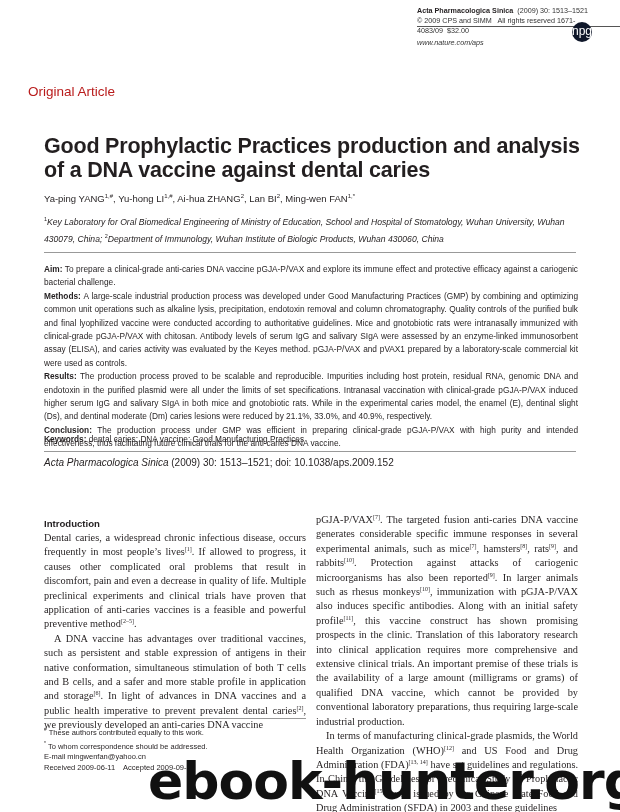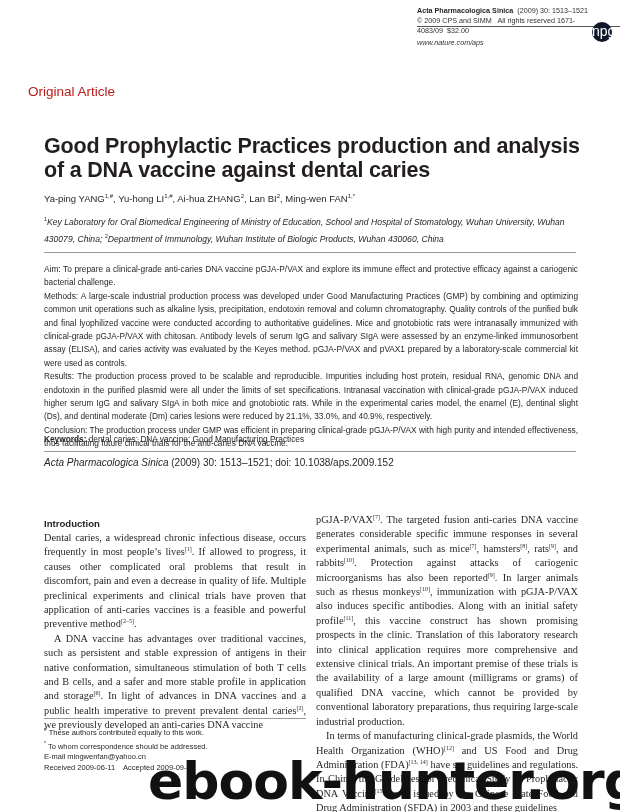--- a/index.html
+++ b/index.html
@@ -1,31 +1,31 @@
 <!DOCTYPE html>
 <html><head>
 <meta charset="utf-8">
 <style>
   html, body { margin:0; padding:0; background:#fff; }
   body { width:620px; height:812px; position:relative; overflow:hidden; color:#231f20; font-family:"Liberation Sans", sans-serif; }
   .hdr { position:absolute; left:417px; top:6px; width:175px; font-size:7.2px; line-height:10px; color:#333; }
   .hdr .l1 b { font-weight:bold; color:#231f20; }
   .hdr .rule { position:absolute; left:0; top:20px; width:210px; height:0; border-top:1px solid #555; }
   .hdr .l3 { margin-top:2px;font-style:italic; }
-  .npg { position:absolute; left:592px; top:22px; width:20px; height:20px; border-radius:50%; background:#0f172a; color:#fff; font-size:14px; line-height:19px; text-align:center; font-family:"Liberation Sans", sans-serif; }
+  .npg { position:absolute; left:572px; top:22px; width:20px; height:20px; border-radius:50%; background:#0f172a; color:#fff; font-size:12px; line-height:19px; text-align:center; font-family:"Liberation Sans", sans-serif; }
   .section-label { position:absolute; left:28px; top:84px; font-size:13.5px; color:#b91c1c; }
   .title { position:absolute; left:44px; top:134px; width:540px; font-size:21.5px; line-height:24px; font-weight:bold; letter-spacing:-0.2px; color:#231f20; }
   .authors { position:absolute; left:44px; top:193px; font-size:9.5px; color:#231f20; }
   .authors sup { font-size:6px; }
   .affil { position:absolute; left:44px; top:212px; width:540px; font-size:8.6px; line-height:14px; font-style:italic; color:#231f20; }
   .affil sup { font-size:5.5px; font-style:normal; }
   .rule-full { position:absolute; left:44px; width:532px; border-top:1px solid #999; height:0; }
   .abstract { position:absolute; left:44px; top:263px; width:534px; font-size:8.3px; line-height:13.4px; color:#231f20; text-align:justify; }
   .abstract p { margin:0; }
-  .abstract b { font-weight:normal;margin-top:30px; }
+  .abstract b { font-weight:bold;margin-top:30px; }
   .keywords { position:absolute; left:44px; top:434px; font-size:8.3px; color:#231f20; }
   .citation { position:absolute; left:44px; top:457px; font-size:10px; color:#231f20; }
   .col { position:absolute; top:518px; width:262px; font-family:"Liberation Serif", serif; font-size:10.3px; line-height:14.4px; color:#231f20; text-align:justify; }
   .col p { margin:0; }
   .col .ind { text-indent:10px; }
   .col sup { font-size:6px; line-height:0; }
   .col1 { left:44px; }
   .col2 { left:316px; }
   .intro-h { font-family:"Liberation Sans", sans-serif; font-weight:bold; font-size:9.6px; line-height:12px; margin:0 0 1px 0; }
   .fn-rule { position:absolute; left:44px; top:718px; width:262px; border-top:1px solid #999; }

